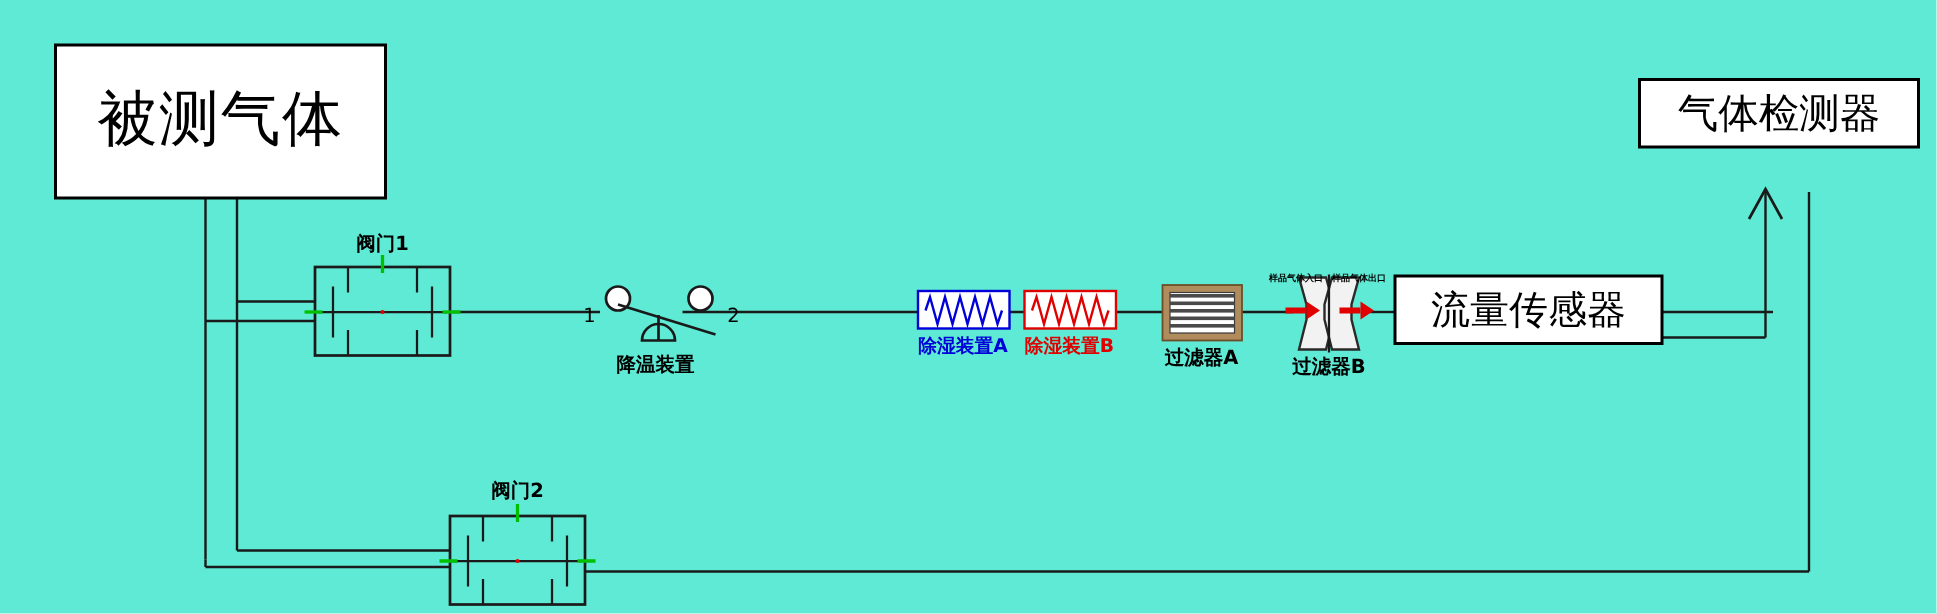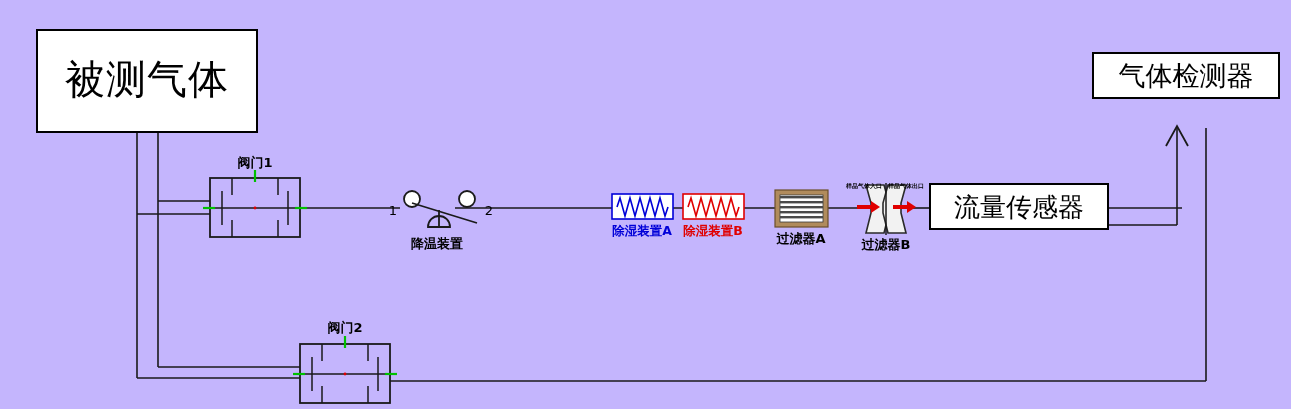--- a/index.html
+++ b/index.html
@@ -8,21 +8,21 @@
     padding: 0;
     background: #ffffff;
   }
   body {
     font-family: "DejaVu Sans", "Liberation Sans", sans-serif;
   }
   #diagram-root {
     position: relative;
     width: 1291px;
     height: 409px;
-    background: #c4b5fd;
+    background: #5eead4;
     overflow: hidden;
   }
   svg#schematic {
     position: absolute;
     left: 0;
     top: 0;
     width: 1291px;
     height: 409px;
     display: block;
   }

